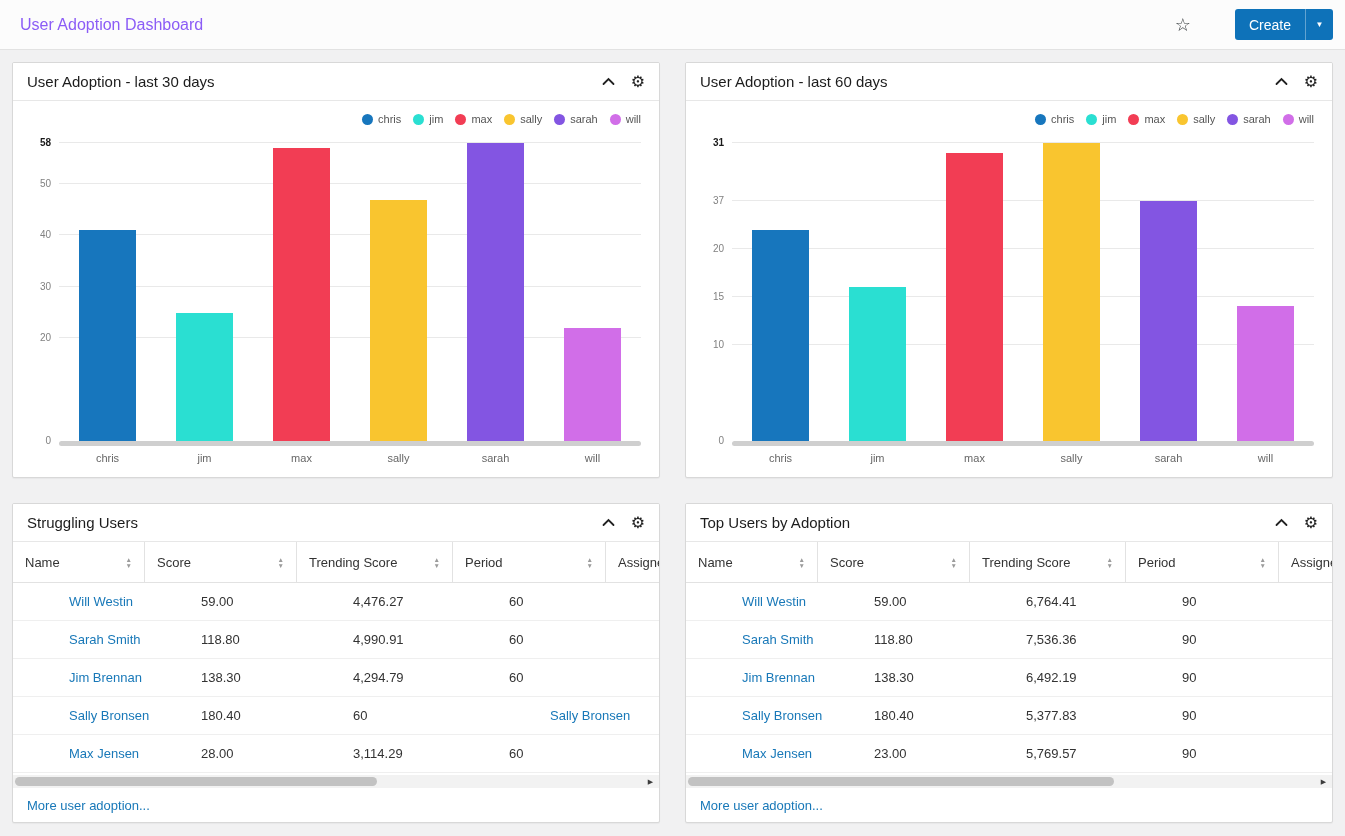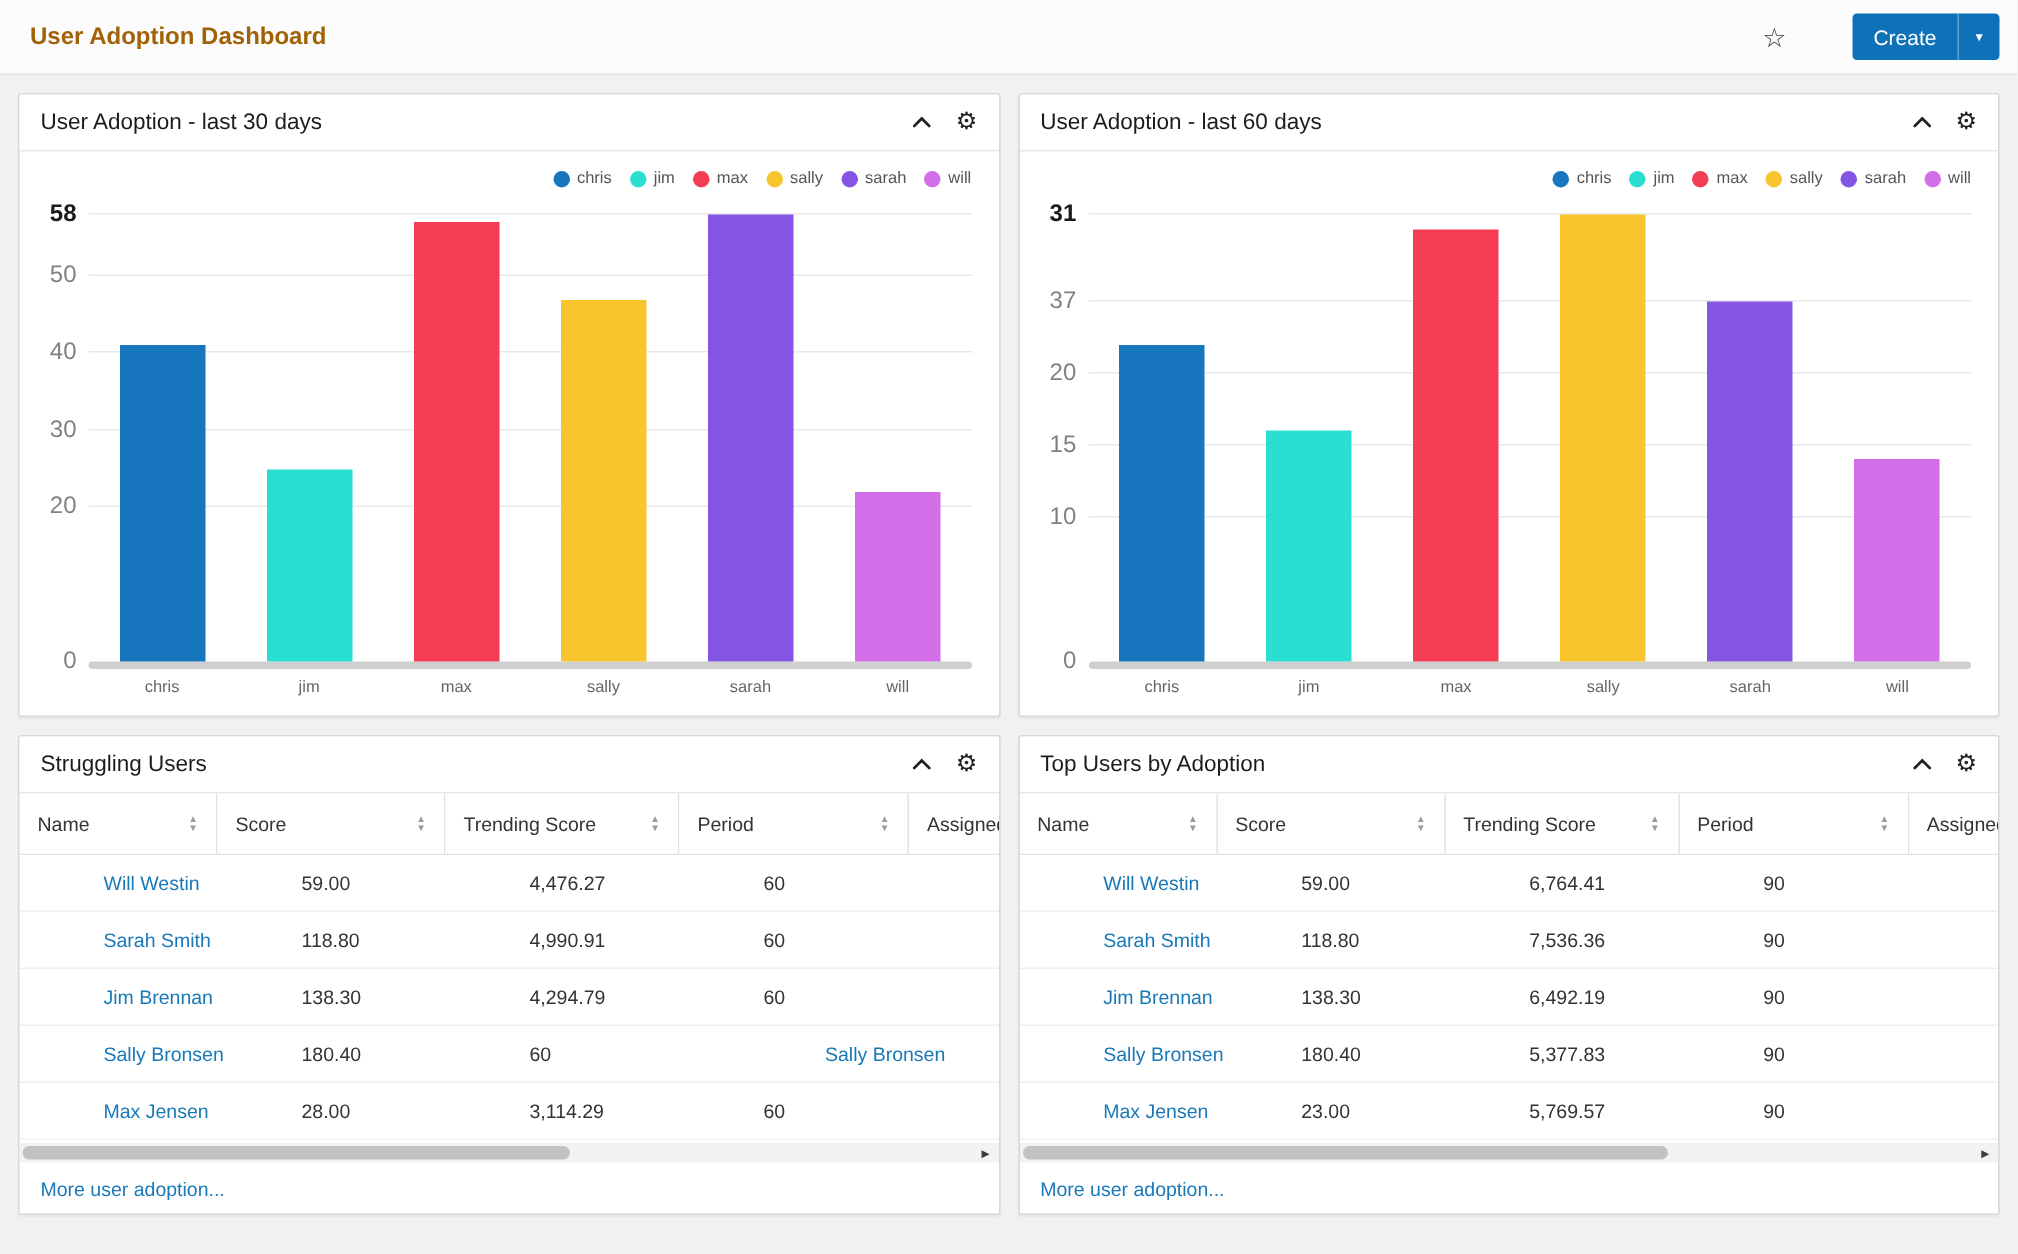--- a/index.html
+++ b/index.html
@@ -9,33 +9,33 @@
     background:#f1f1f2;
     font-family:"Liberation Sans", sans-serif;
     color:#333;
   }
   
   .topbar {
     height:50px; background:#fcfcfc; border-bottom:1px solid #e2e2e2;
     display:flex; align-items:center; justify-content:space-between;
     padding:0 12px 0 20px;
   }
-  .page-title { font-size:16px; font-weight:700; color:#a16207; }
+  .page-title { font-size:16px; font-weight:400; color:#8b5cf6; }
   .topbar-right { display:flex; align-items:center; gap:44px; }
   .star-icon { font-size:18px; color:#3c4043; cursor:pointer; line-height:1; }
   .create-btn {
     display:flex; align-items:stretch; background:#0e72b9; color:#fff;
     border-radius:3px; height:31px; font-size:14px; overflow:hidden; cursor:pointer;
   }
   .create-main { padding:0 14px; display:flex; align-items:center; }
   .create-divider { width:1px; background:rgba(255,255,255,0.35); }
   .create-caret { width:27px; display:flex; align-items:center; justify-content:center; font-size:8px; }
   
   .dashboard {
-    display:grid; grid-template-columns:1fr 1fr; gap:12px; padding:12px;
+    display:grid; grid-template-columns:1fr 1fr; gap:25px; padding:12px;
   }
   .panel {
     background:#fff; border:1px solid #d8d8d8; border-radius:2px;
     display:flex; flex-direction:column; overflow:hidden;
     box-shadow:0 1px 1px rgba(0,0,0,0.04);
   }
   .chart-panel { height:416px; }
   .table-panel { height:320px; }
   .panel-header {
     height:38px; flex:none; display:flex; align-items:center; justify-content:space-between;
@@ -49,21 +49,21 @@
   .chart-body { flex:1; display:flex; flex-direction:column; padding:6px 18px 10px 16px; min-height:0; }
   .legend { display:flex; justify-content:flex-end; align-items:center; gap:12px; height:24px; flex:none; }
   .legend-item { display:flex; align-items:center; gap:5px; cursor:pointer; }
   .legend-dot { width:11px; height:11px; border-radius:50%; }
   .legend-label { font-size:11px; color:#555; }
   .plot-outer { flex:1; display:flex; flex-direction:column; margin-left:30px; margin-top:12px; min-height:0; }
   .plot { flex:1; position:relative; }
   .gridline { position:absolute; left:0; right:0; height:1px; background:#e9e9e9; }
   .ytick {
     position:absolute; right:calc(100% + 8px); transform:translateY(50%);
-    font-size:16px; color:#818181; line-height:1;
+    font-size:10px; color:#818181; line-height:1;
   }
   .ytick.max { color:#1a1a1a; font-weight:bold; }
   .bars { position:absolute; left:0; right:0; top:0; bottom:0; display:flex; align-items:flex-end; }
   .bar-slot { flex:1; display:flex; justify-content:center; align-items:flex-end; height:100%; }
   .bar { width:57px; }
   .axis-base { flex:none; height:5px; background:#cfcfcf; border-radius:3px; }
   .xlabels { flex:none; display:flex; margin-top:6px; height:15px; }
   .xlabel { flex:1; text-align:center; font-size:11px; color:#666; }
   
   .table-clip { overflow:hidden; flex:none; }

